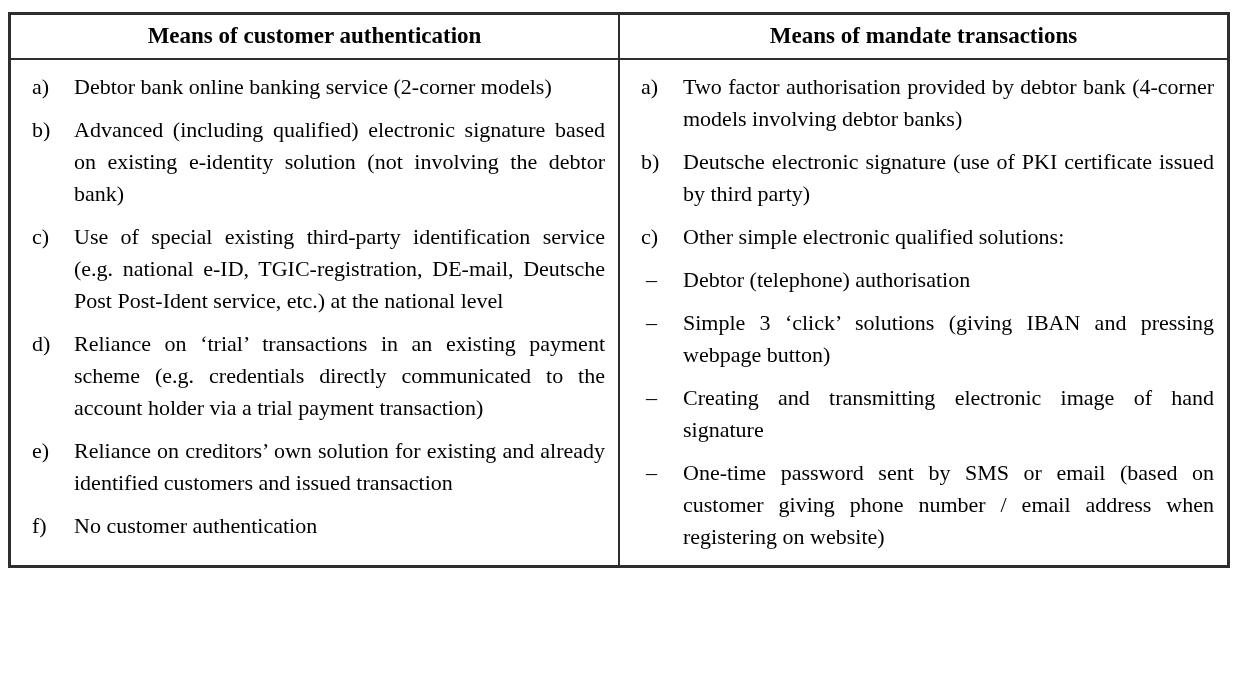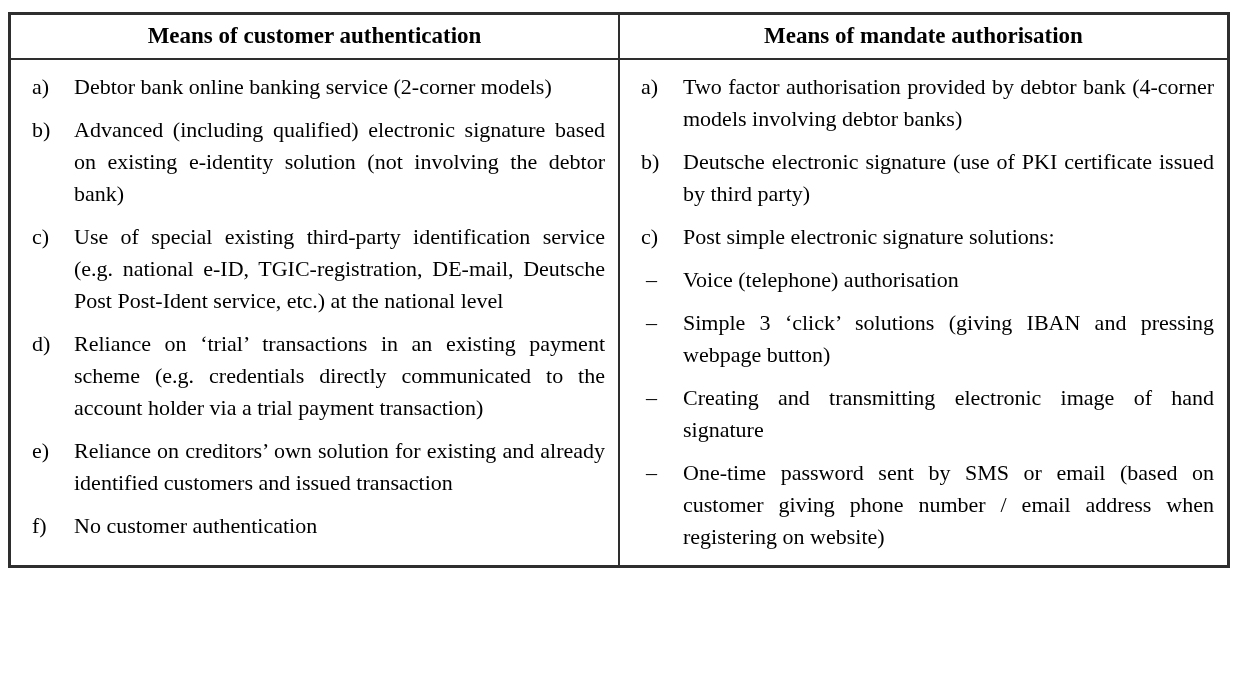--- a/index.html
+++ b/index.html
@@ -67,21 +67,21 @@
   }
 </style>
 </head>
 <body>
 
 <div class="page">
   <table class="auth-table">
     <thead>
       <tr>
         <th class="col-header">Means of customer authentication</th>
-        <th class="col-header">Means of mandate authorisation</th>
+        <th class="col-header">Means of mandate transactions</th>
       </tr>
     </thead>
     <tbody>
       <tr>
         <td class="col-cell">
           <div class="item">
             <span class="label">a)</span>
             <span class="text">Debtor bank online banking service (2-corner models)</span>
           </div>
           <div class="item">
@@ -109,25 +109,25 @@
           <div class="item">
             <span class="label">a)</span>
             <span class="text">Two factor authorisation provided by debtor bank (4-corner models involving debtor banks)</span>
           </div>
           <div class="item">
             <span class="label">b)</span>
             <span class="text">Deutsche electronic signature (use of PKI certificate issued by third party)</span>
           </div>
           <div class="item">
             <span class="label">c)</span>
-            <span class="text">Post simple electronic signature solutions:</span>
+            <span class="text">Other simple electronic qualified solutions:</span>
           </div>
           <div class="item dash">
             <span class="label">–</span>
-            <span class="text">Voice (telephone) authorisation</span>
+            <span class="text">Debtor (telephone) authorisation</span>
           </div>
           <div class="item dash">
             <span class="label">–</span>
             <span class="text">Simple 3 ‘click’ solutions (giving IBAN and pressing webpage button)</span>
           </div>
           <div class="item dash">
             <span class="label">–</span>
             <span class="text">Creating and transmitting electronic image of hand signature</span>
           </div>
           <div class="item dash">

